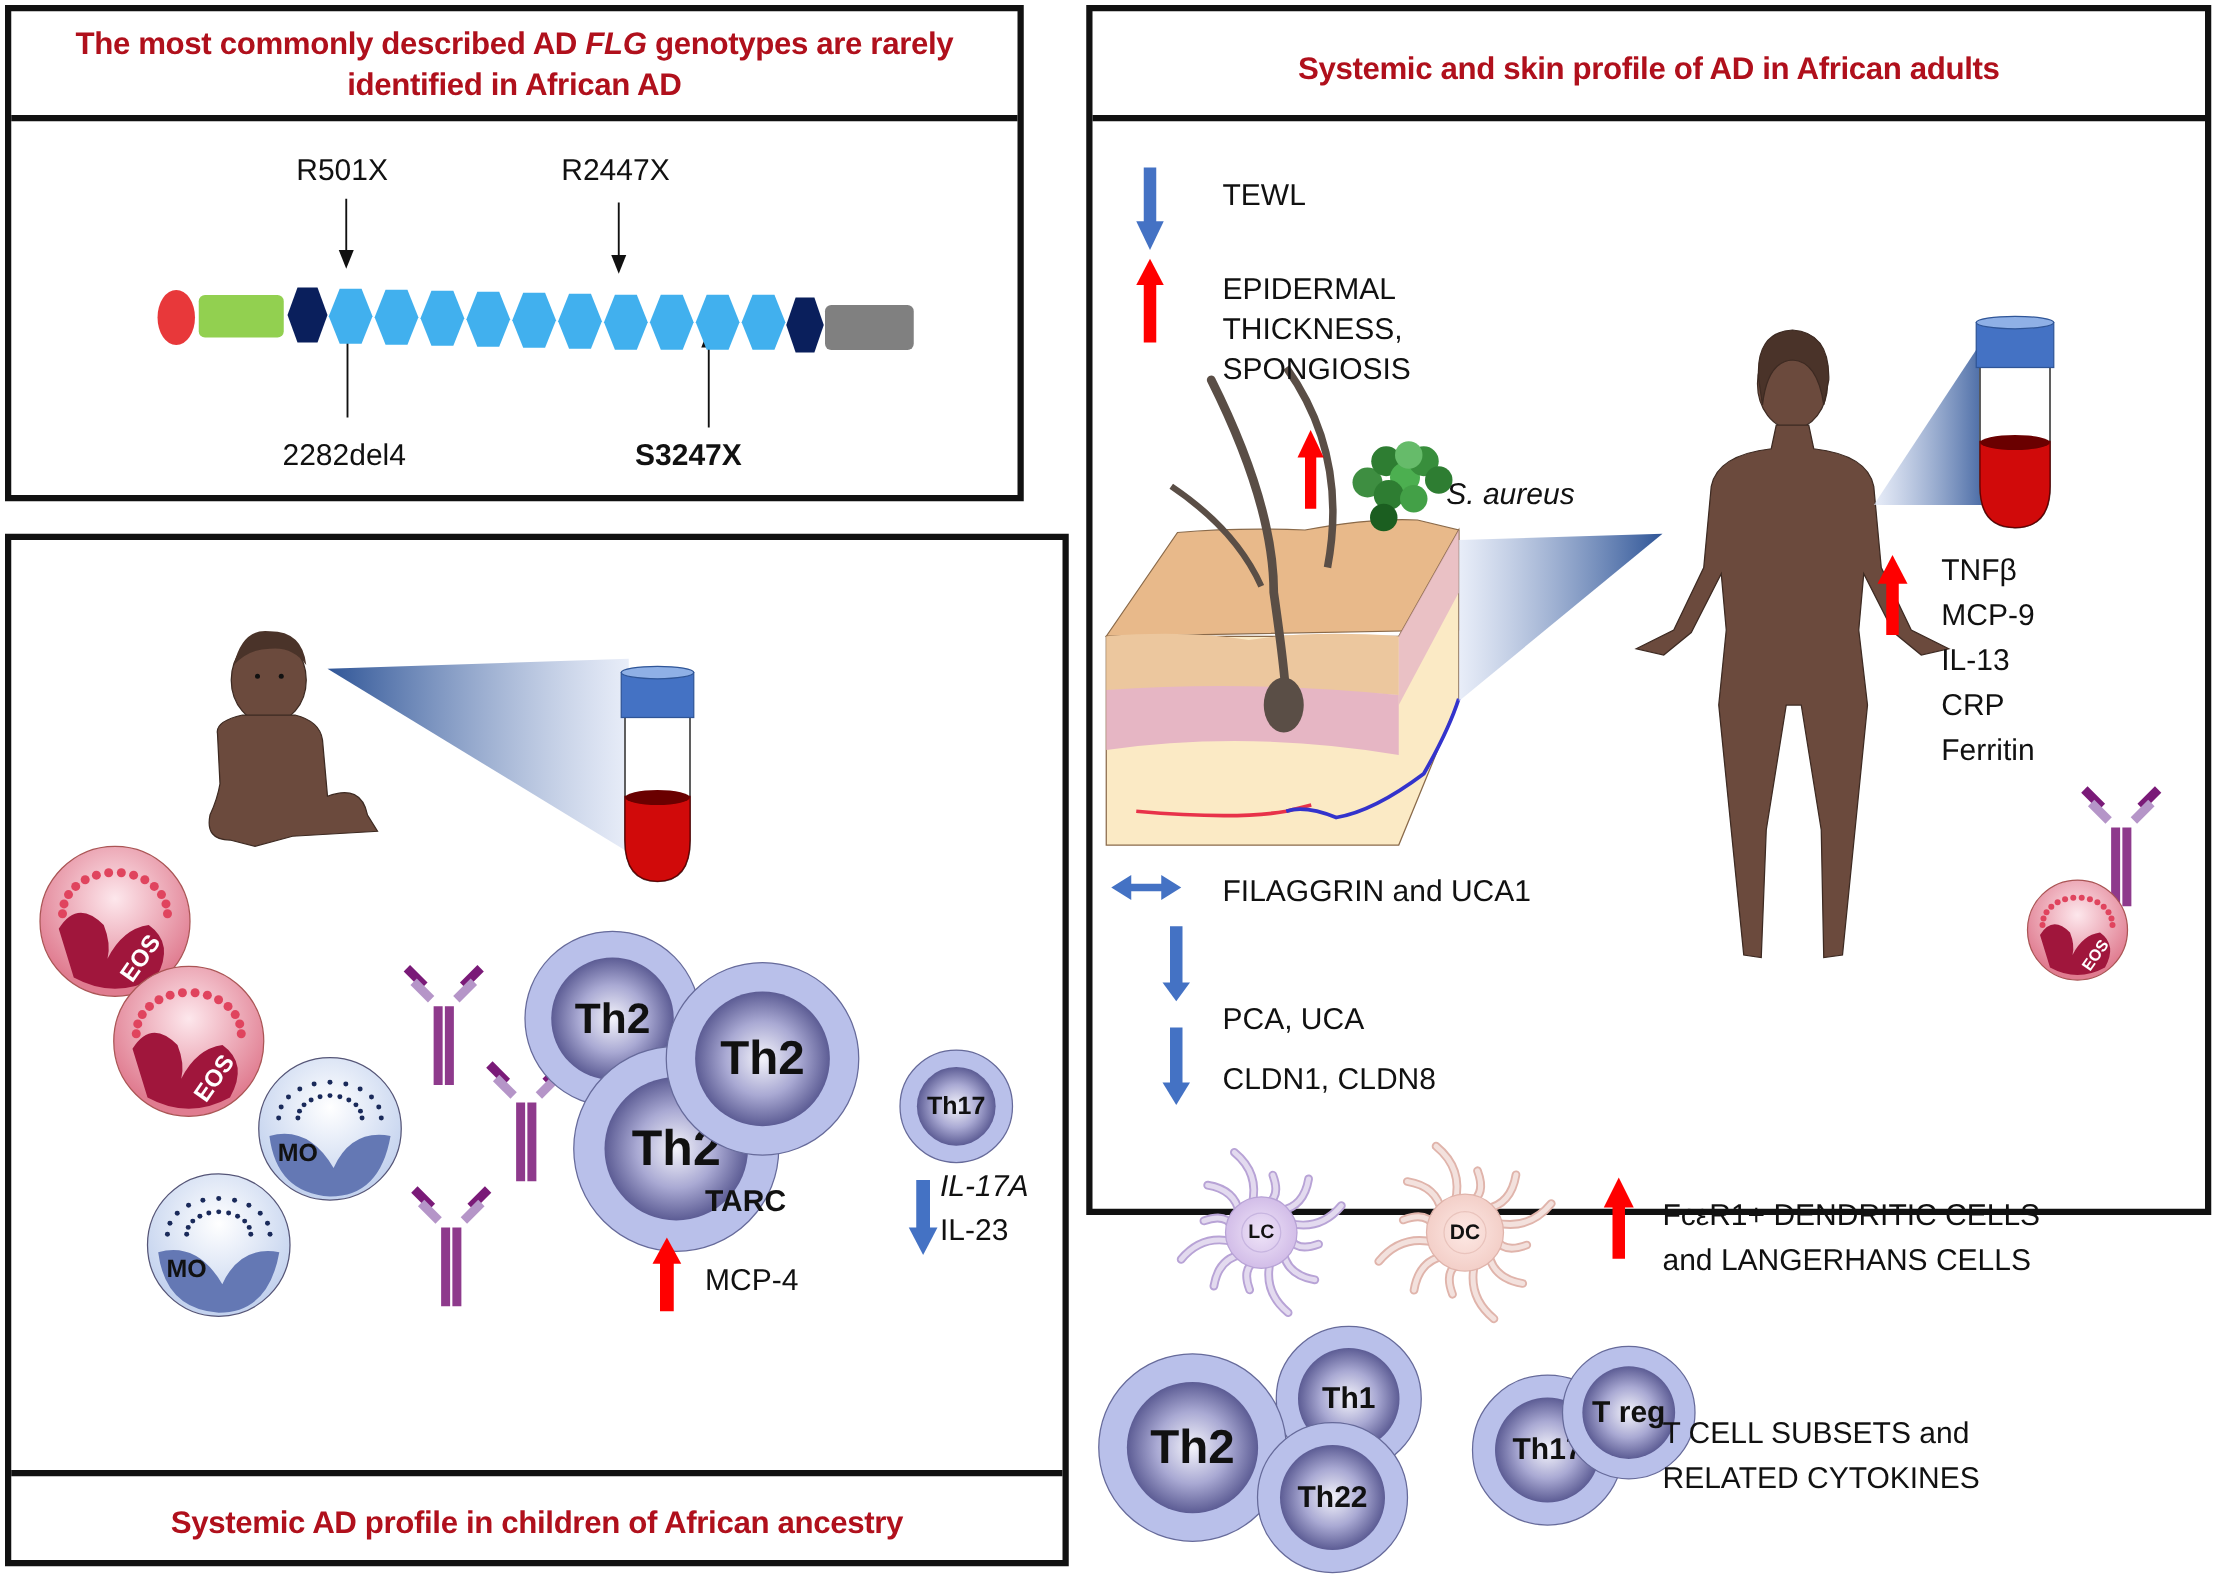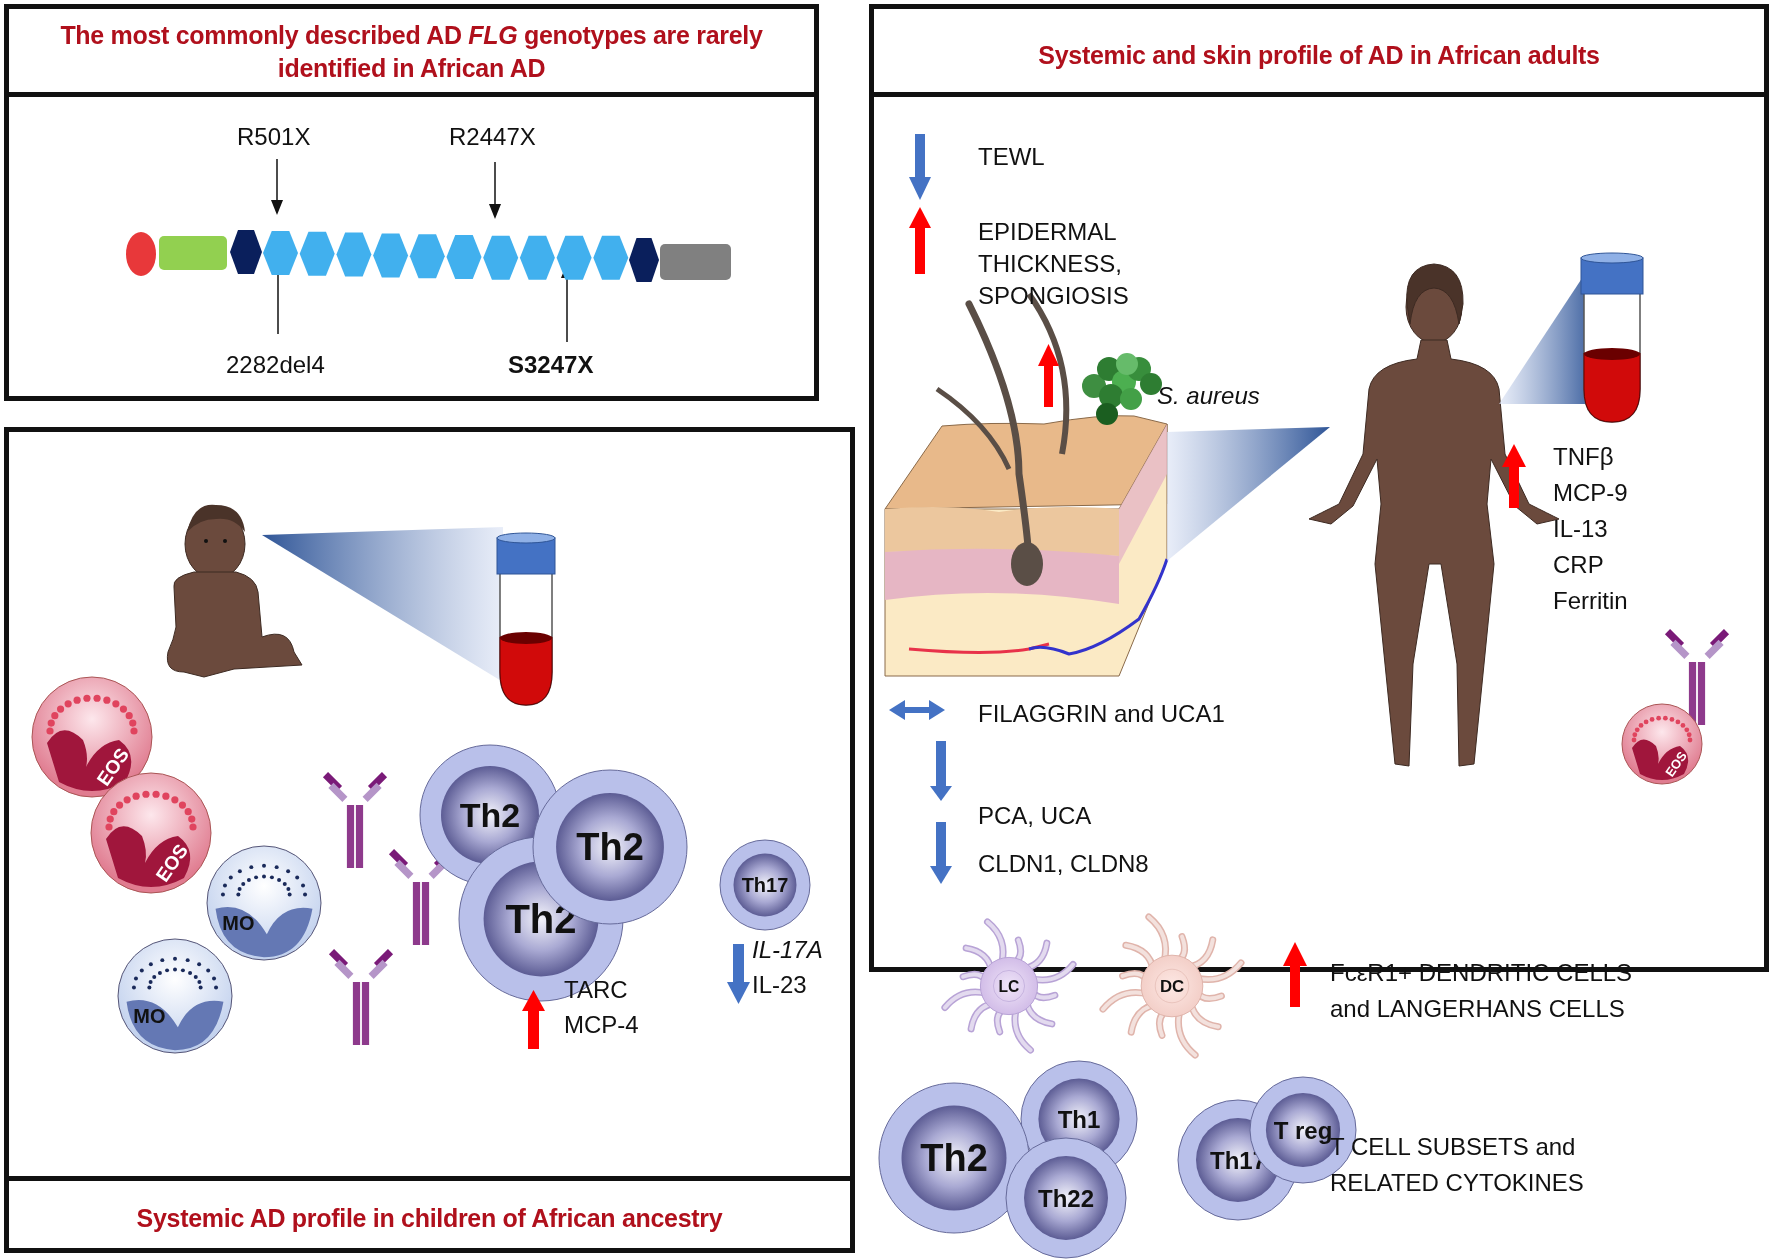--- a/index.html
+++ b/index.html
@@ -266,21 +266,21 @@
     <g>
         <polygon points="535,580 524,580 524,622 535,622" fill="#ff0000"></polygon>
         <polygon points="518,584 541,584 529.5,563" fill="#ff0000"></polygon>
       </g>
 
     <g>
         <rect x="729" y="517" width="11" height="40" fill="#4472c4"></rect>
         <polygon points="723,555 746,555 734.5,577" fill="#4472c4"></polygon>
       </g>
   </svg>
-  <div class="lbl" style="left:555px;top:540px;">TARC</div>
+  <div class="lbl" style="left:555px;top:512px;font-weight:bold;">TARC</div>
   <div class="lbl" style="left:555px;top:575px;">MCP-4</div>
   <div class="lbl" style="left:743px;top:500px;font-style:italic;">IL-17A</div>
   <div class="lbl" style="left:743px;top:535px;">IL-23</div>
 </div>
 
 <div class="panel" style="left:869px;top:4px;width:900px;height:968px;">
   <div class="title" style="top:30px;">Systemic and skin profile of AD  in African adults</div>
   <div class="divider" style="top:83px;"></div>
 
   <svg width="900" height="1250" style="left:-5px;top:-5px;">

